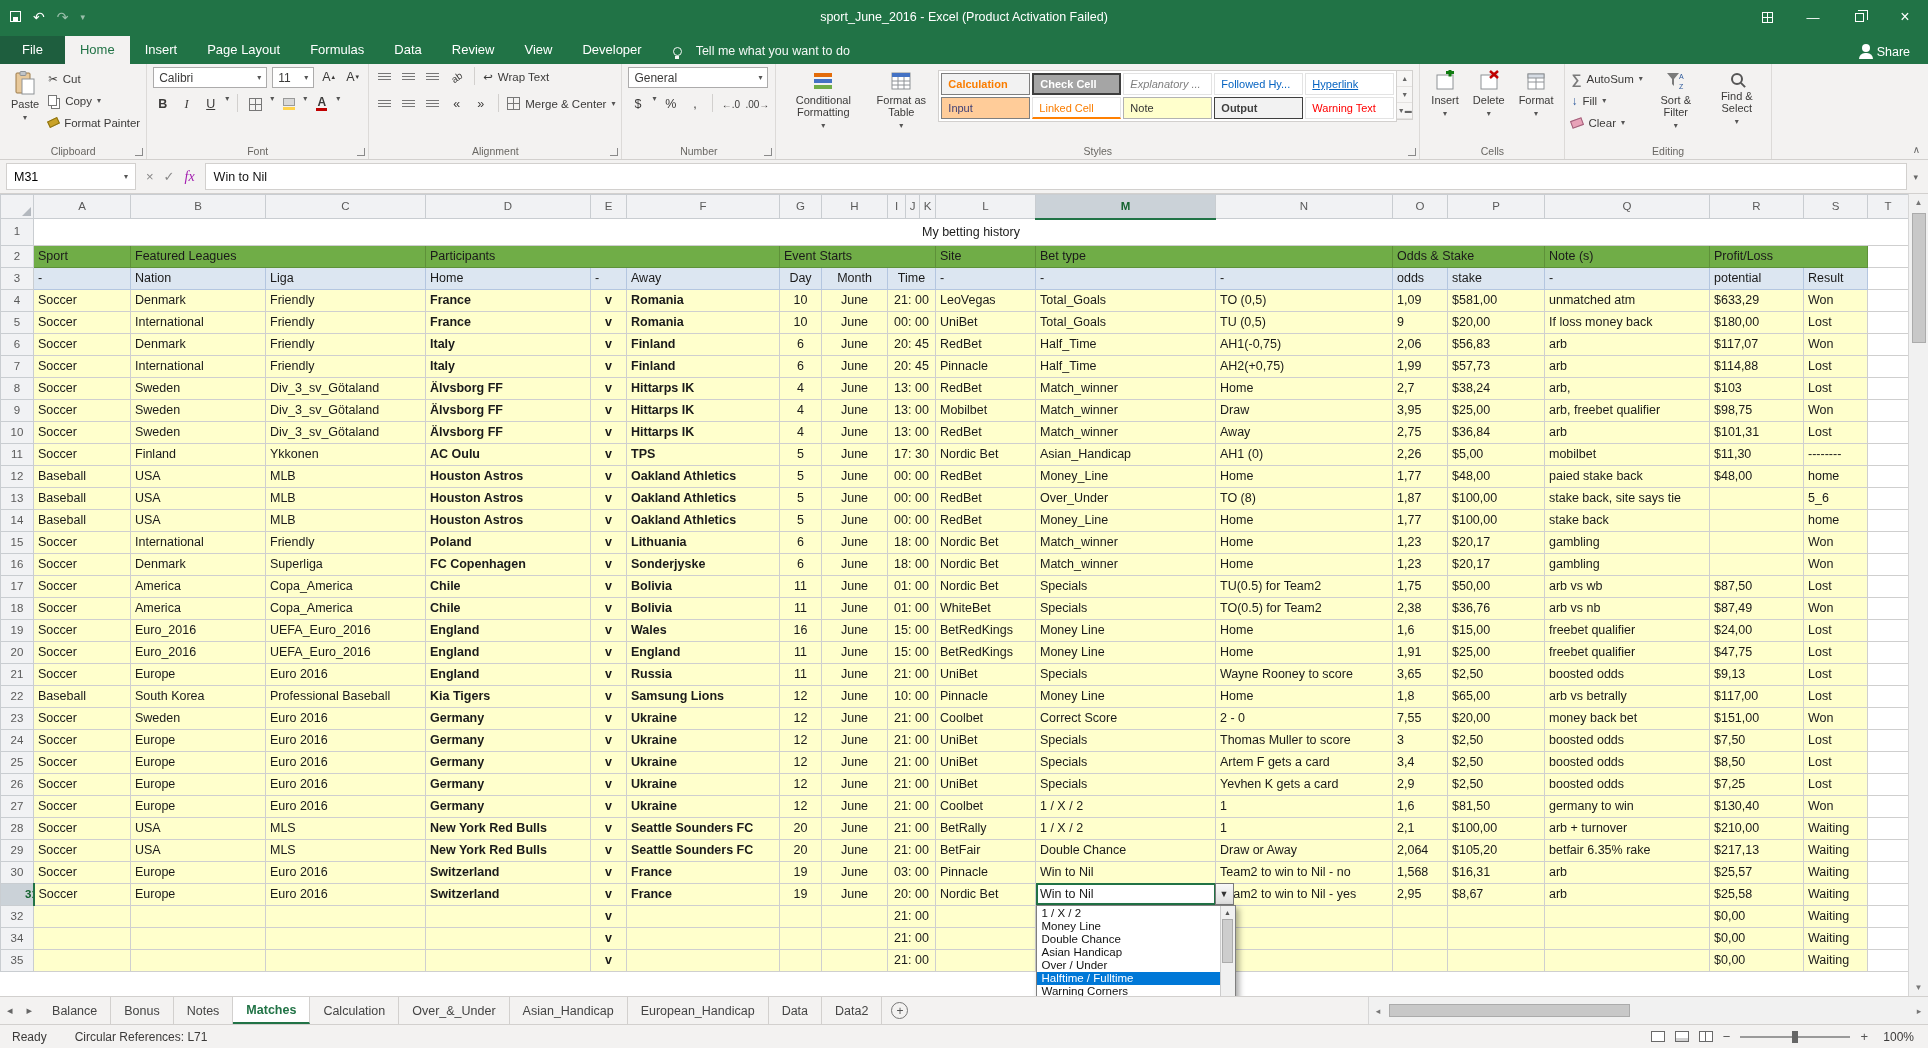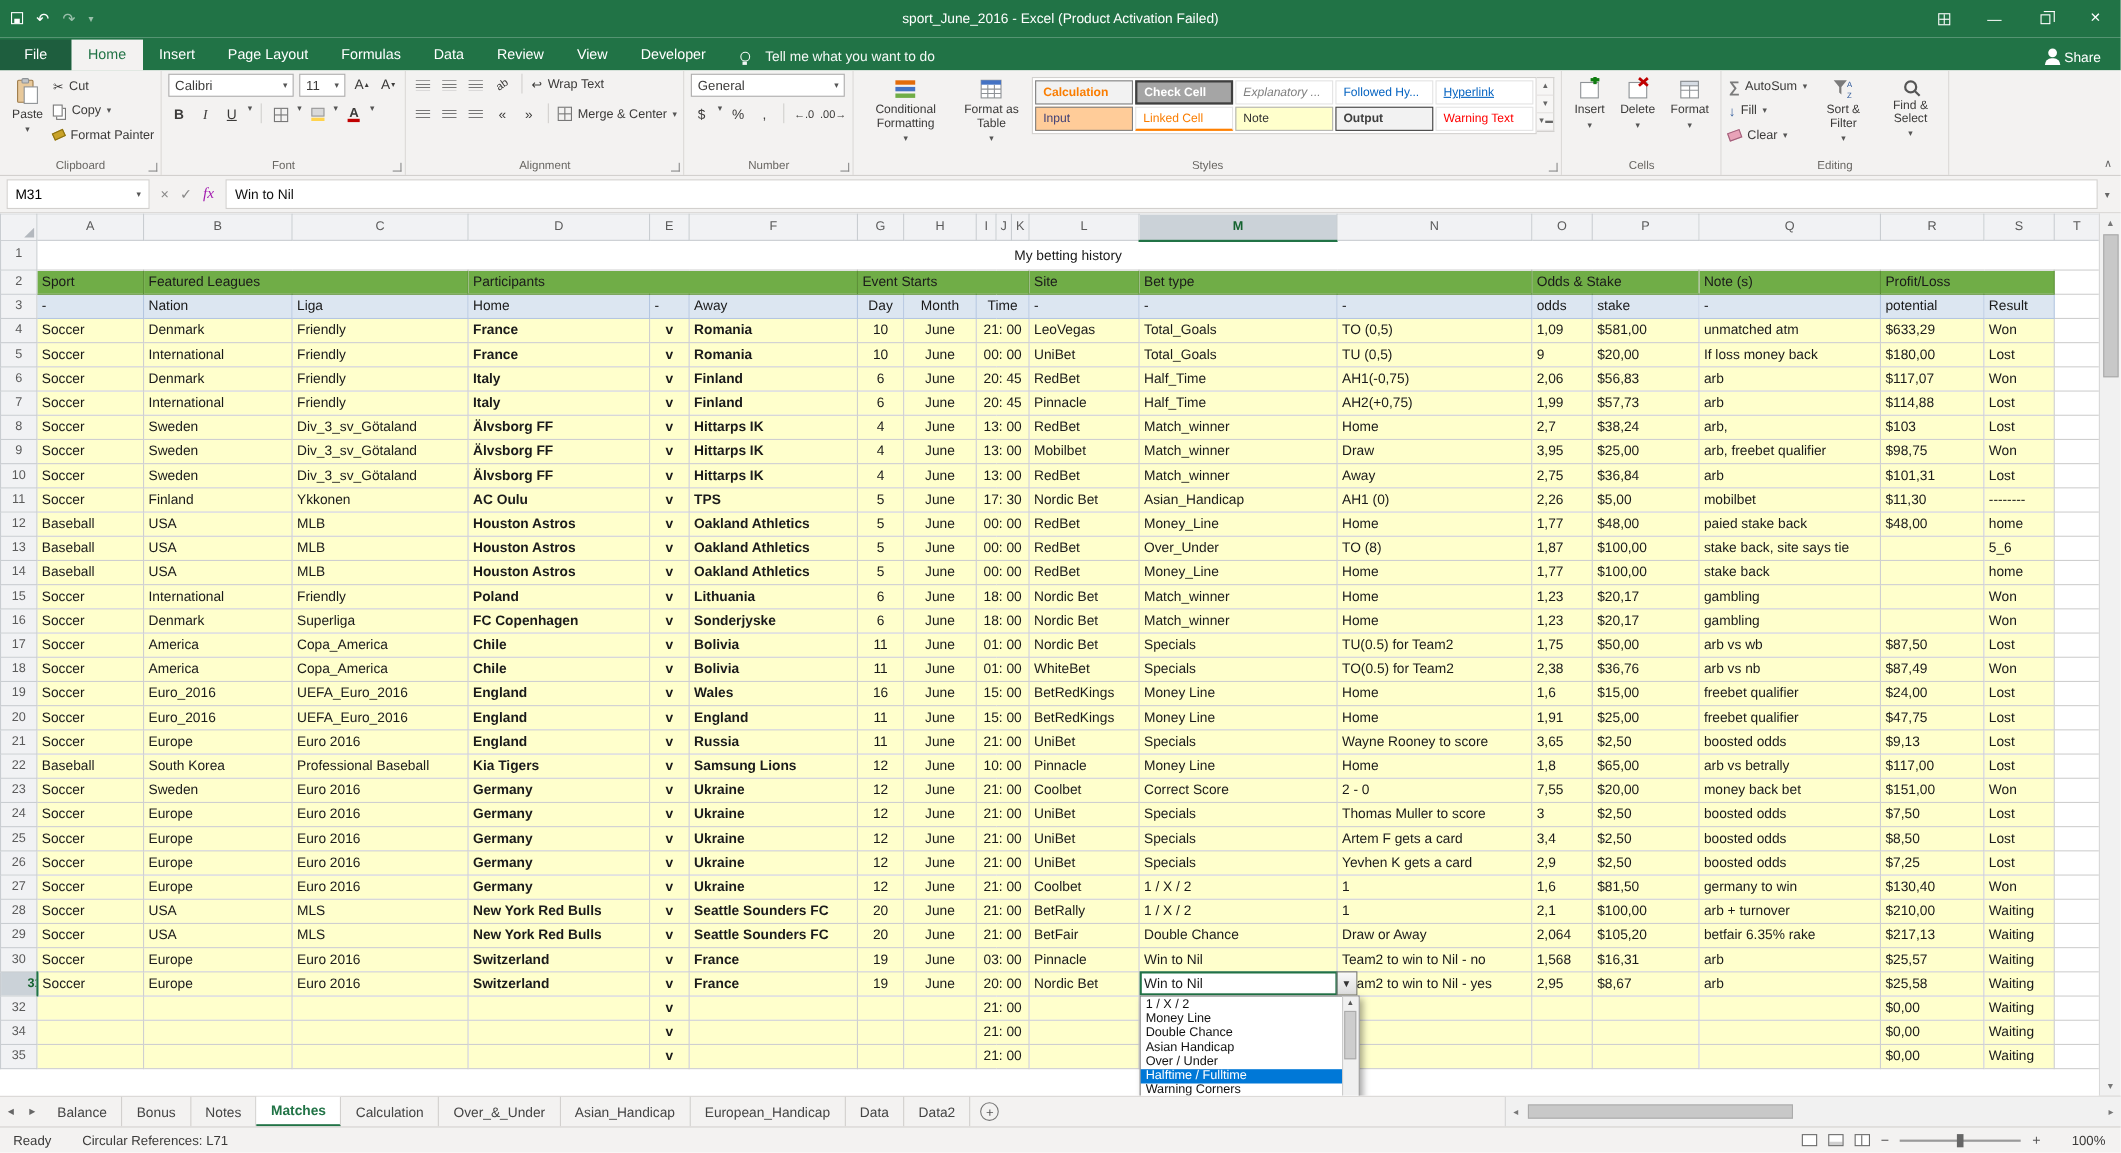--- a/index.html
+++ b/index.html
@@ -146,21 +146,21 @@
   .status-bar { height:24px; background:#F3F2F1; border-top:1px solid #D2D0CE; display:flex; align-items:center; font-size:12px; color:#3b3a39; flex:0 0 auto; }
   .sb-mode { margin-left:12px; }
   .sb-msg { margin-left:28px; }
   .sb-right { margin-left:auto; display:flex; align-items:center; gap:10px; margin-right:14px; }
   .ic-view { display:inline-block; width:14px; height:11px; border:1px solid #696969; background:#fff; cursor:pointer; }
   .ic-view.pl { box-shadow: inset 0 -3px 0 #d0d0d0; }
   .ic-view.pb { background: linear-gradient(#696969,#696969) center/1px 100% no-repeat, #fff; }
   .zoom-minus, .zoom-plus { font-size:13px; color:#555; cursor:pointer; }
   .ztrack { width:110px; height:2px; background:#9a9a9a; position:relative; }
   .zthumb { position:absolute; left:50%; top:-5px; width:6px; height:12px; background:#666; transform:translateX(-50%); cursor:grab; }
-  .zoom-label { min-width:36px; text-align:right; cursor:pointer;margin-left:13px; }
+  .zoom-label { min-width:36px; text-align:right; cursor:pointer; }
 </style>
 </head>
 <body>
 
 <div id="app">
 
   <div class="title-bar">
     <div class="qat">
       <span><span class="ic-save"></span></span>
       <span>↶</span>

